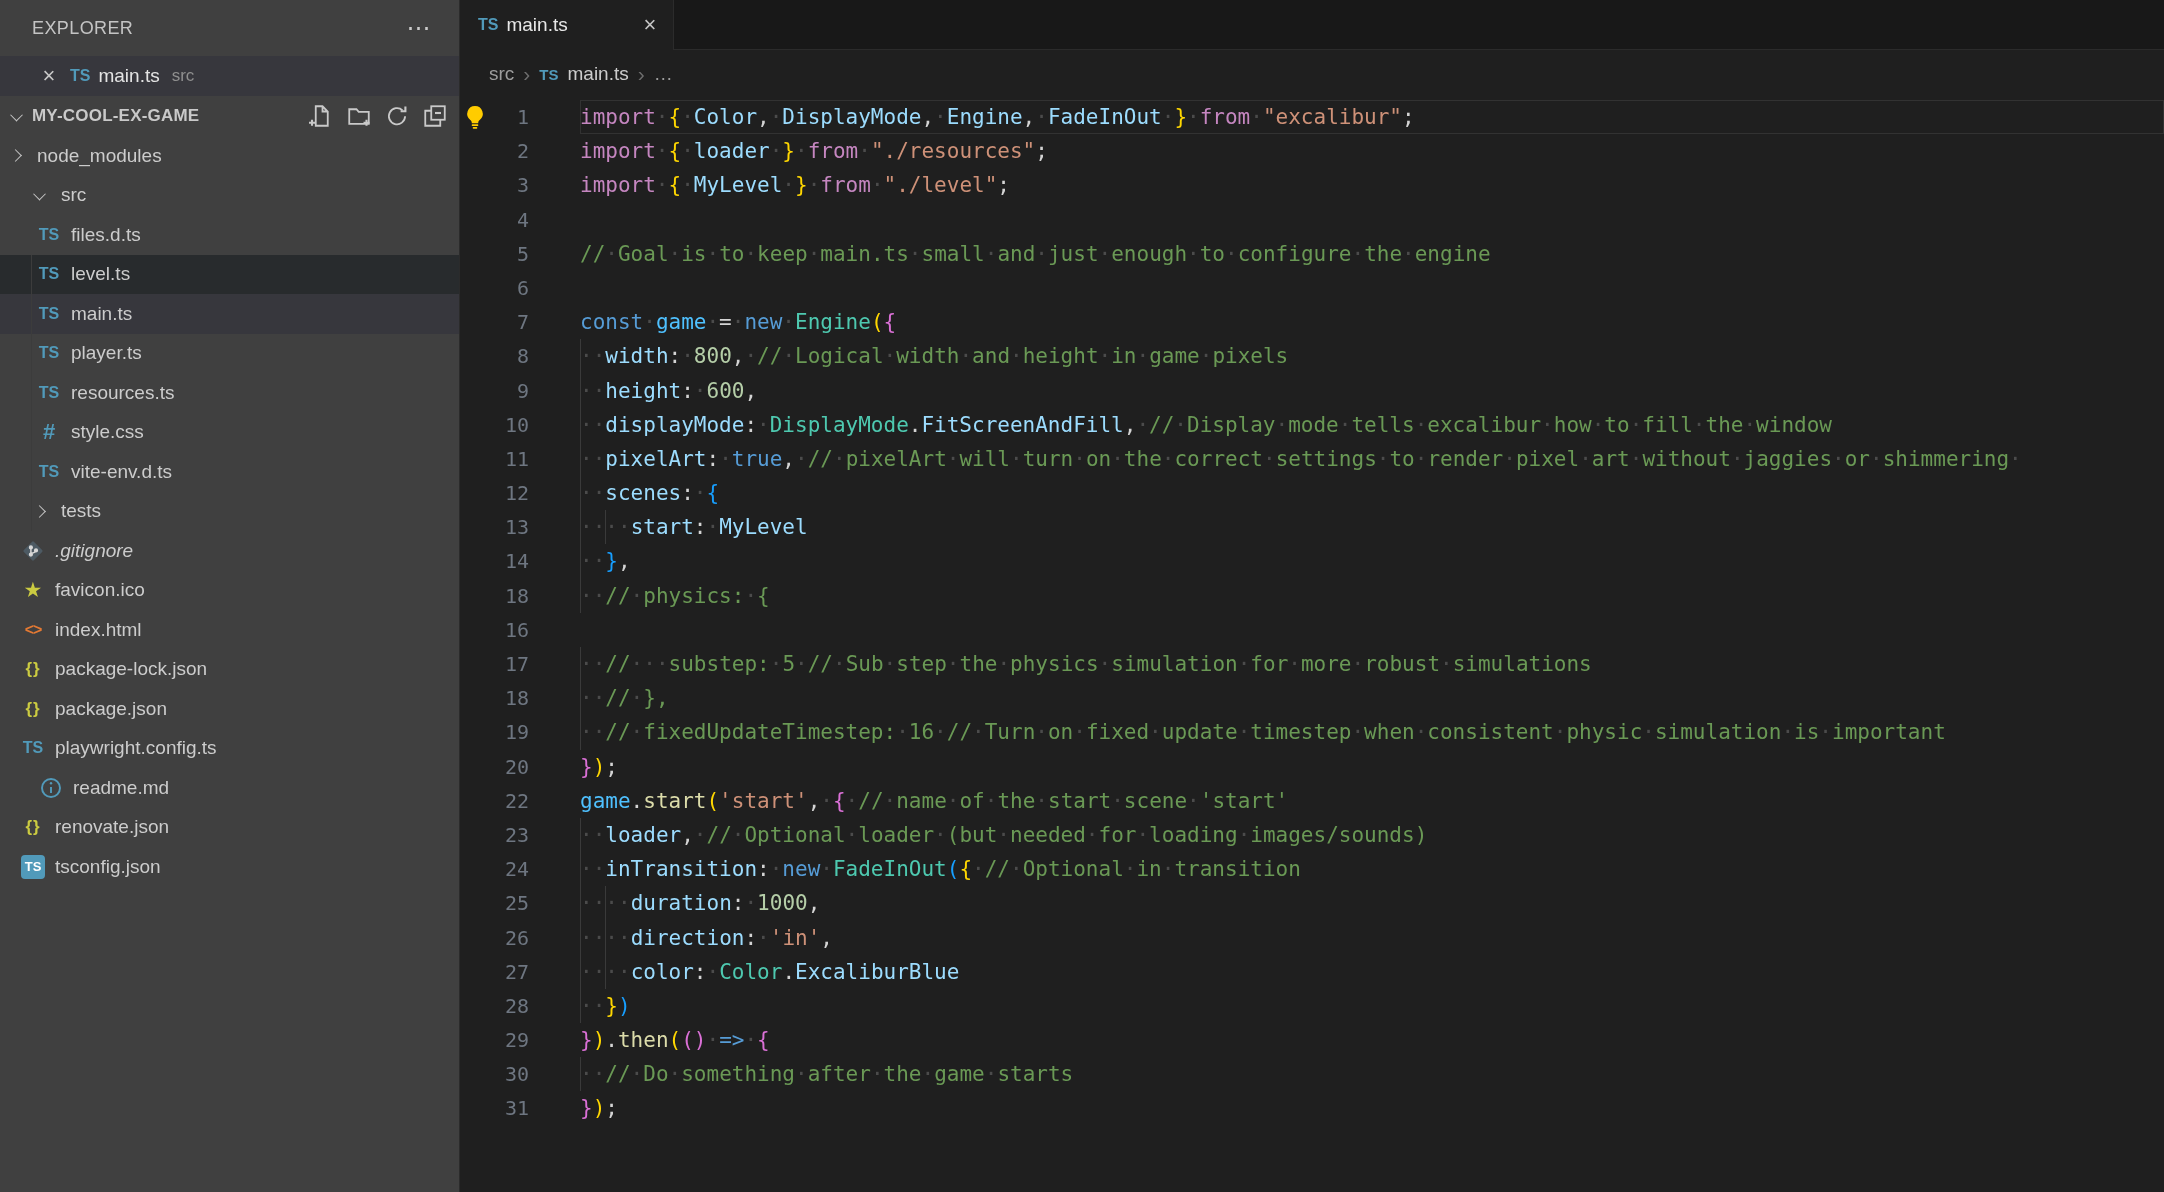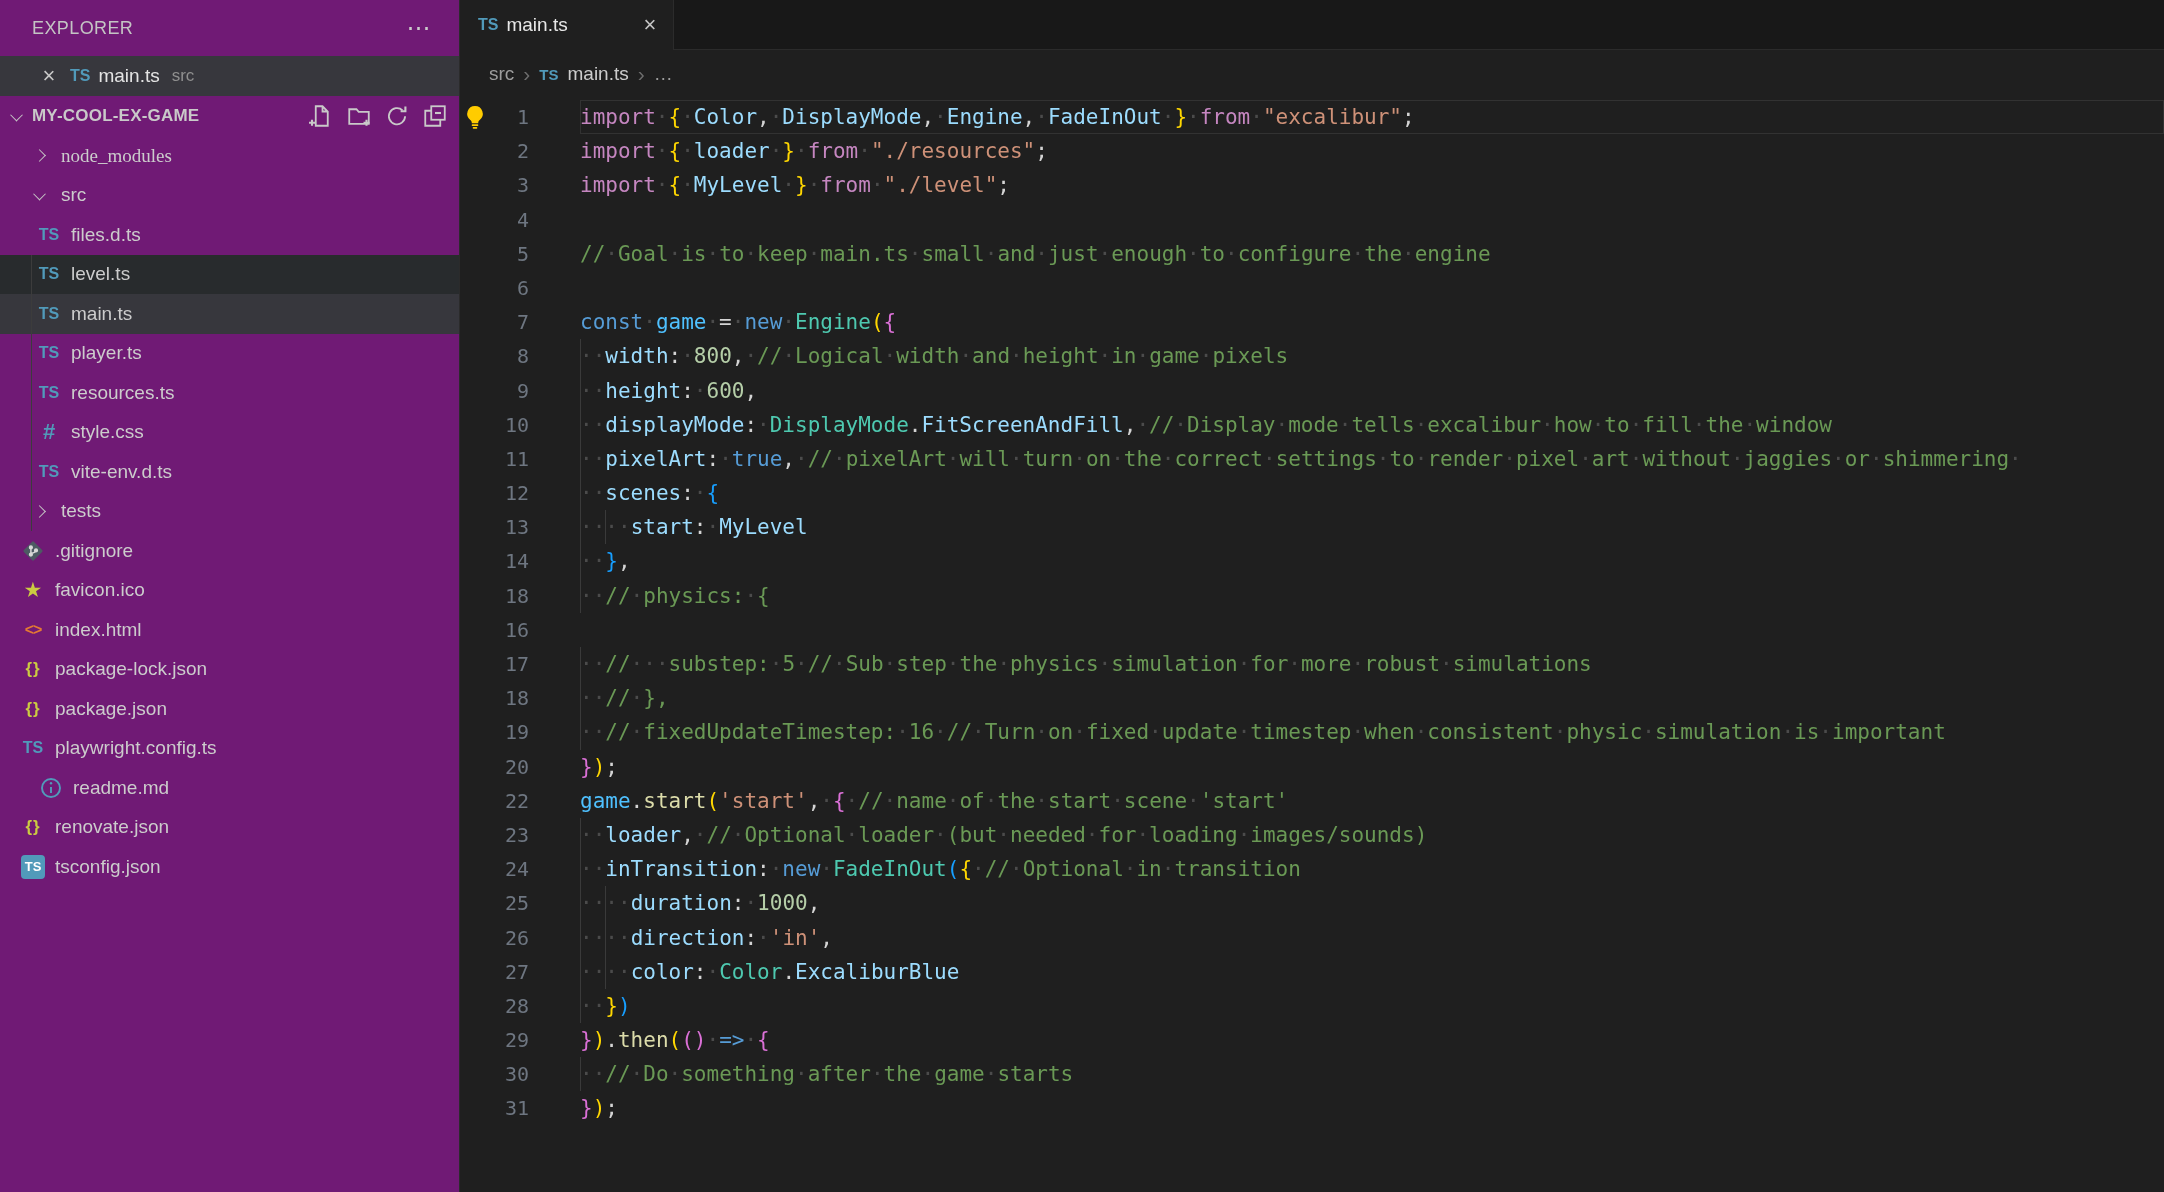--- a/index.html
+++ b/index.html
@@ -1,20 +1,20 @@
 <!DOCTYPE html>
 <html><head>
 <meta charset="utf-8">
 <style>
   html,body{margin:0;padding:0;background:#1f1f1f;}
   body{width:2164px;height:1192px;overflow:hidden;font-family:"Liberation Sans",sans-serif;-webkit-font-smoothing:antialiased;}
   #app{display:flex;width:2164px;height:1192px;}
 
   
-  #sidebar{width:460px;flex:none;background:#701a75;border-right:1px solid #2b2b2b;color:#cccccc;position:relative;box-sizing:border-box;}
+  #sidebar{width:460px;flex:none;background:#404040;border-right:1px solid #2b2b2b;color:#cccccc;position:relative;box-sizing:border-box;}
   #sb-title-row{height:56px;display:flex;align-items:center;padding-left:32px;font-size:18px;color:#c4c4c4;letter-spacing:.4px;}
   #sb-more{margin-left:auto;margin-right:28px;font-size:24px;color:#cccccc;cursor:pointer;line-height:10px;}
   .sbheader{height:40px;display:flex;align-items:center;font-weight:bold;font-size:17px;color:#c9c9c9;}
   .sbheader .chevbox{width:16px;display:flex;justify-content:center;margin-left:10px;}
   .sbheader .hlabel{margin-left:8px;letter-spacing:.2px;}
   .hdr-actions{margin-left:auto;display:flex;gap:14px;padding-right:12px;}
   .hdr-actions .abtn{width:24px;height:24px;display:flex;align-items:center;justify-content:center;}
   .chev{display:inline-block;width:8px;height:8px;border-right:1.6px solid #c5c5c5;border-bottom:1.6px solid #c5c5c5;}
   .chev.r{transform:rotate(-45deg);}
   .chev.d{transform:rotate(45deg) translate(-1px,-1px);}
@@ -114,21 +114,21 @@
               <rect x="5.5" y="1.5" width="9" height="9"></rect>
               <path d="M5.5 4.5h-4v10h10v-4"></path>
               <path d="M8 6h4" stroke-width="1.4"></path>
             </svg>
           </span>
         </span>
     </div>
 
     <div id="tree">
       <div id="tree-guide"></div>
-    <div class="trow" style="padding-left: 24px; font-family: Liberation Serif, serif;">
+    <div class="trow" style="">
           <span class="ibox">
             <span class="chev r"></span>
           </span>
           <span class="tlabel">node_modules</span>
         </div>
         <div class="trow" style="padding-left: 24px;">
           <span class="ibox">
             <span class="chev d"></span>
           </span>
           <span class="tlabel">src</span>
@@ -174,21 +174,21 @@
             <span class="ic-ts">TS</span>
           </span>
           <span class="tlabel">vite-env.d.ts</span>
         </div>
         <div class="trow" style="padding-left: 24px;">
           <span class="ibox">
             <span class="chev r"></span>
           </span>
           <span class="tlabel">tests</span>
         </div>
-        <div class="trow" style="padding-left: 18px;">
+        <div class="trow" style="padding-left: 18px; font-style: italic;">
           <span class="ibox">
             <svg width="24" height="24" viewBox="0 0 16 16">
               <rect x="3.2" y="3.2" width="9.6" height="9.6" rx="1" transform="rotate(45 8 8)" fill="#4d5a63"></rect>
               <g stroke="#d8d8d8" stroke-width="1" fill="#d8d8d8">
                 <circle cx="6.6" cy="5.6" r="0.9"></circle>
                 <circle cx="6.6" cy="10.4" r="0.9"></circle>
                 <circle cx="10" cy="7.6" r="0.9"></circle>
                 <path d="M6.6 6.5v3M6.8 9.5c1.8-.2 3-1 3.1-1.9" fill="none"></path>
               </g>
             </svg>

